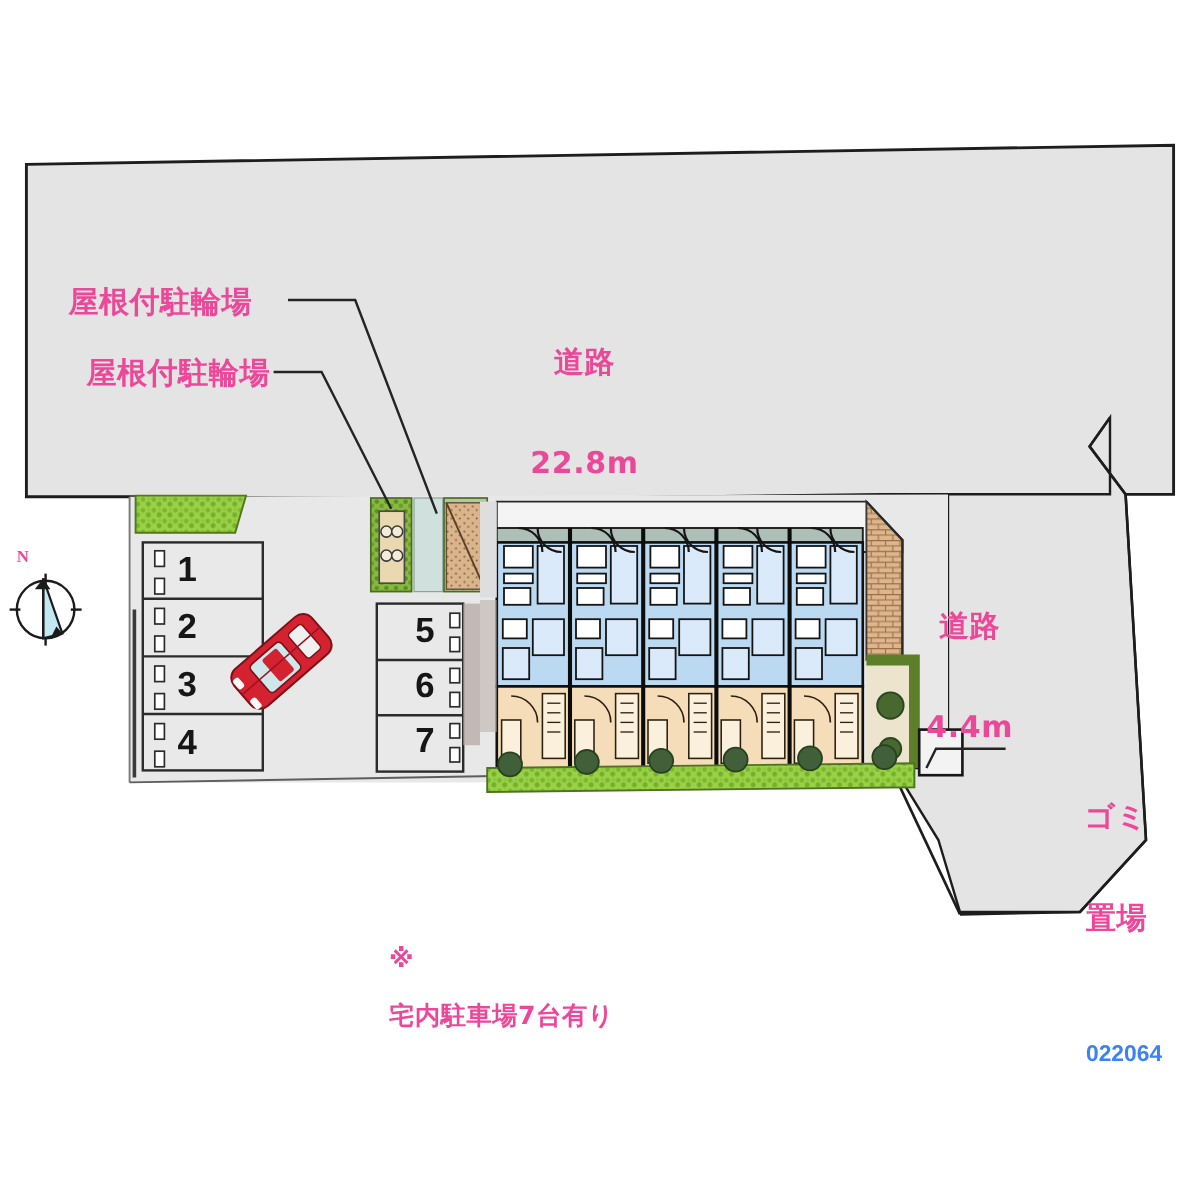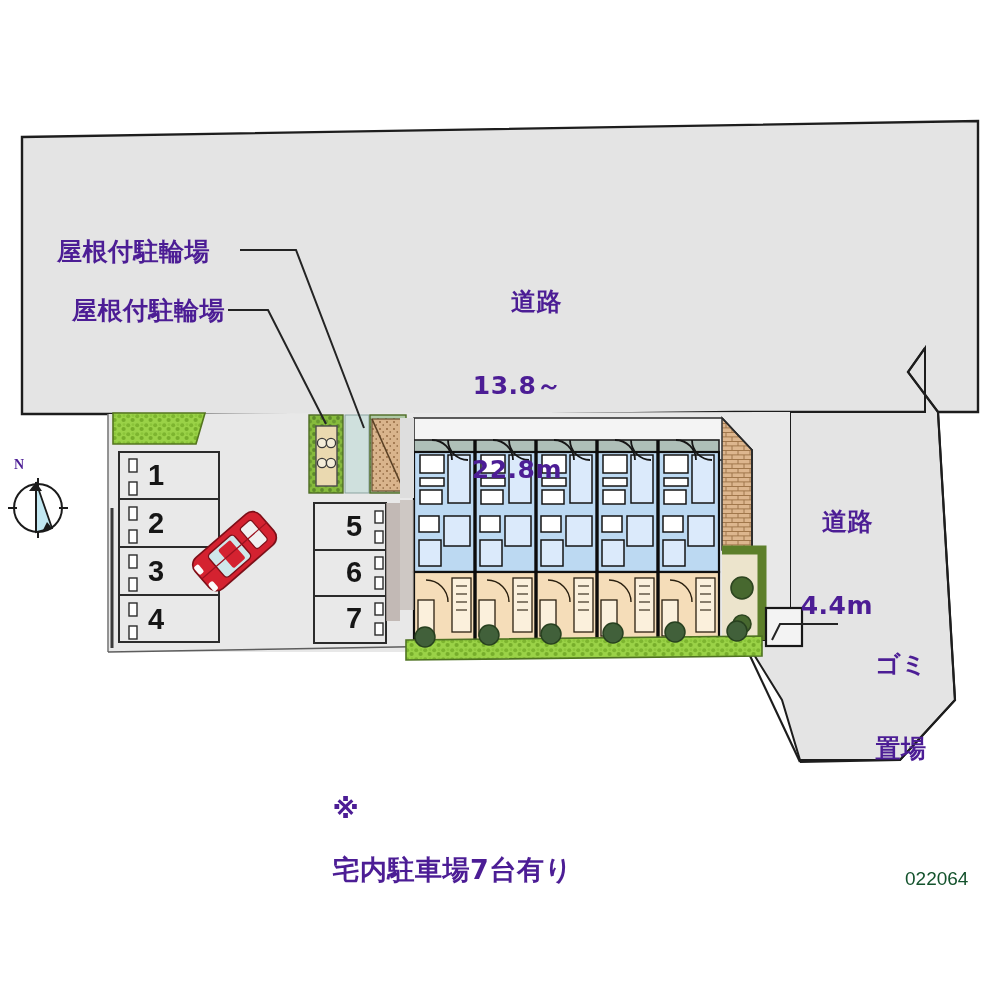--- a/index.html
+++ b/index.html
@@ -17,33 +17,33 @@
     background: #ffffff;
   }
   svg.plan {
     position: absolute;
     left: 0; top: 0;
     width: 1000px;
     height: 999px;
   }
   .lbl {
     position: absolute;
-    color: #4c1d95;
+    color: #ec4899;
     font-weight: 700;
     white-space: pre;
     letter-spacing: 0.5px;
     line-height: 1.12;
   }
   .lbl-jp { font-family: "DejaVu Sans", "Liberation Sans", sans-serif; }
   .label-annot { font-size: 25px; }
-  .road-label  { font-size: 25px; text-align: right; }
-  .note-line   { font-size: 27px; }
+  .road-label  { font-size: 25px; text-align: center; }
+  .note-line   { font-size: 21px; }
   .plot-num    { font-size: 29px; font-weight: 700; color: #161616; }
   .compass-n   { font-size: 14px; font-weight: 700; font-family: "Liberation Serif", serif; }
-  .img-id      { font-size: 19px; font-weight: 400; color: #14532d; letter-spacing: 0px;
+  .img-id      { font-size: 19px; font-weight: 700; color: #3b82f6; letter-spacing: 0px;
                  font-family: "Liberation Sans", sans-serif; }
 </style>
 </head>
 <body>
 
 <div id="stage">
 
   <svg class="plan" viewBox="0 0 1000 999">
     <defs>
 
@@ -324,30 +324,29 @@
       <polygon points="14,20 4,24 9,14" fill="#1b1b1b"></polygon>
     </g>
   </svg>
 
   <div class="lbl lbl-jp label-annot" style="left:57px; top:238px;">屋根付駐輪場</div>
 
   <div class="lbl lbl-jp label-annot" style="left:72px; top:297px;">屋根付駐輪場</div>
 
   <div class="lbl lbl-jp road-label" style="left:412px; top:232px; width:150px;">
     <div>道路</div>
-    <div>13.8～</div>
     <div>22.8m</div>
   </div>
 
   <div class="lbl lbl-jp road-label" style="left:743px; top:452px; width:130px;">
     <div>道路</div>
     <div>4.4m</div>
   </div>
 
-  <div class="lbl lbl-jp road-label" style="left:846px; top:595px; width:110px; text-align:center;">
+  <div class="lbl lbl-jp road-label" style="left:846px; top:611px; width:110px; text-align:right;">
     <div>ゴミ</div>
     <div>置場</div>
   </div>
 
   <div class="lbl plot-num" style="left:148px; top:459px;">1</div>
   <div class="lbl plot-num" style="left:148px; top:507px;">2</div>
   <div class="lbl plot-num" style="left:148px; top:555px;">3</div>
   <div class="lbl plot-num" style="left:148px; top:603px;">4</div>
 
   <div class="lbl plot-num" style="left:346px; top:510px;">5</div>

